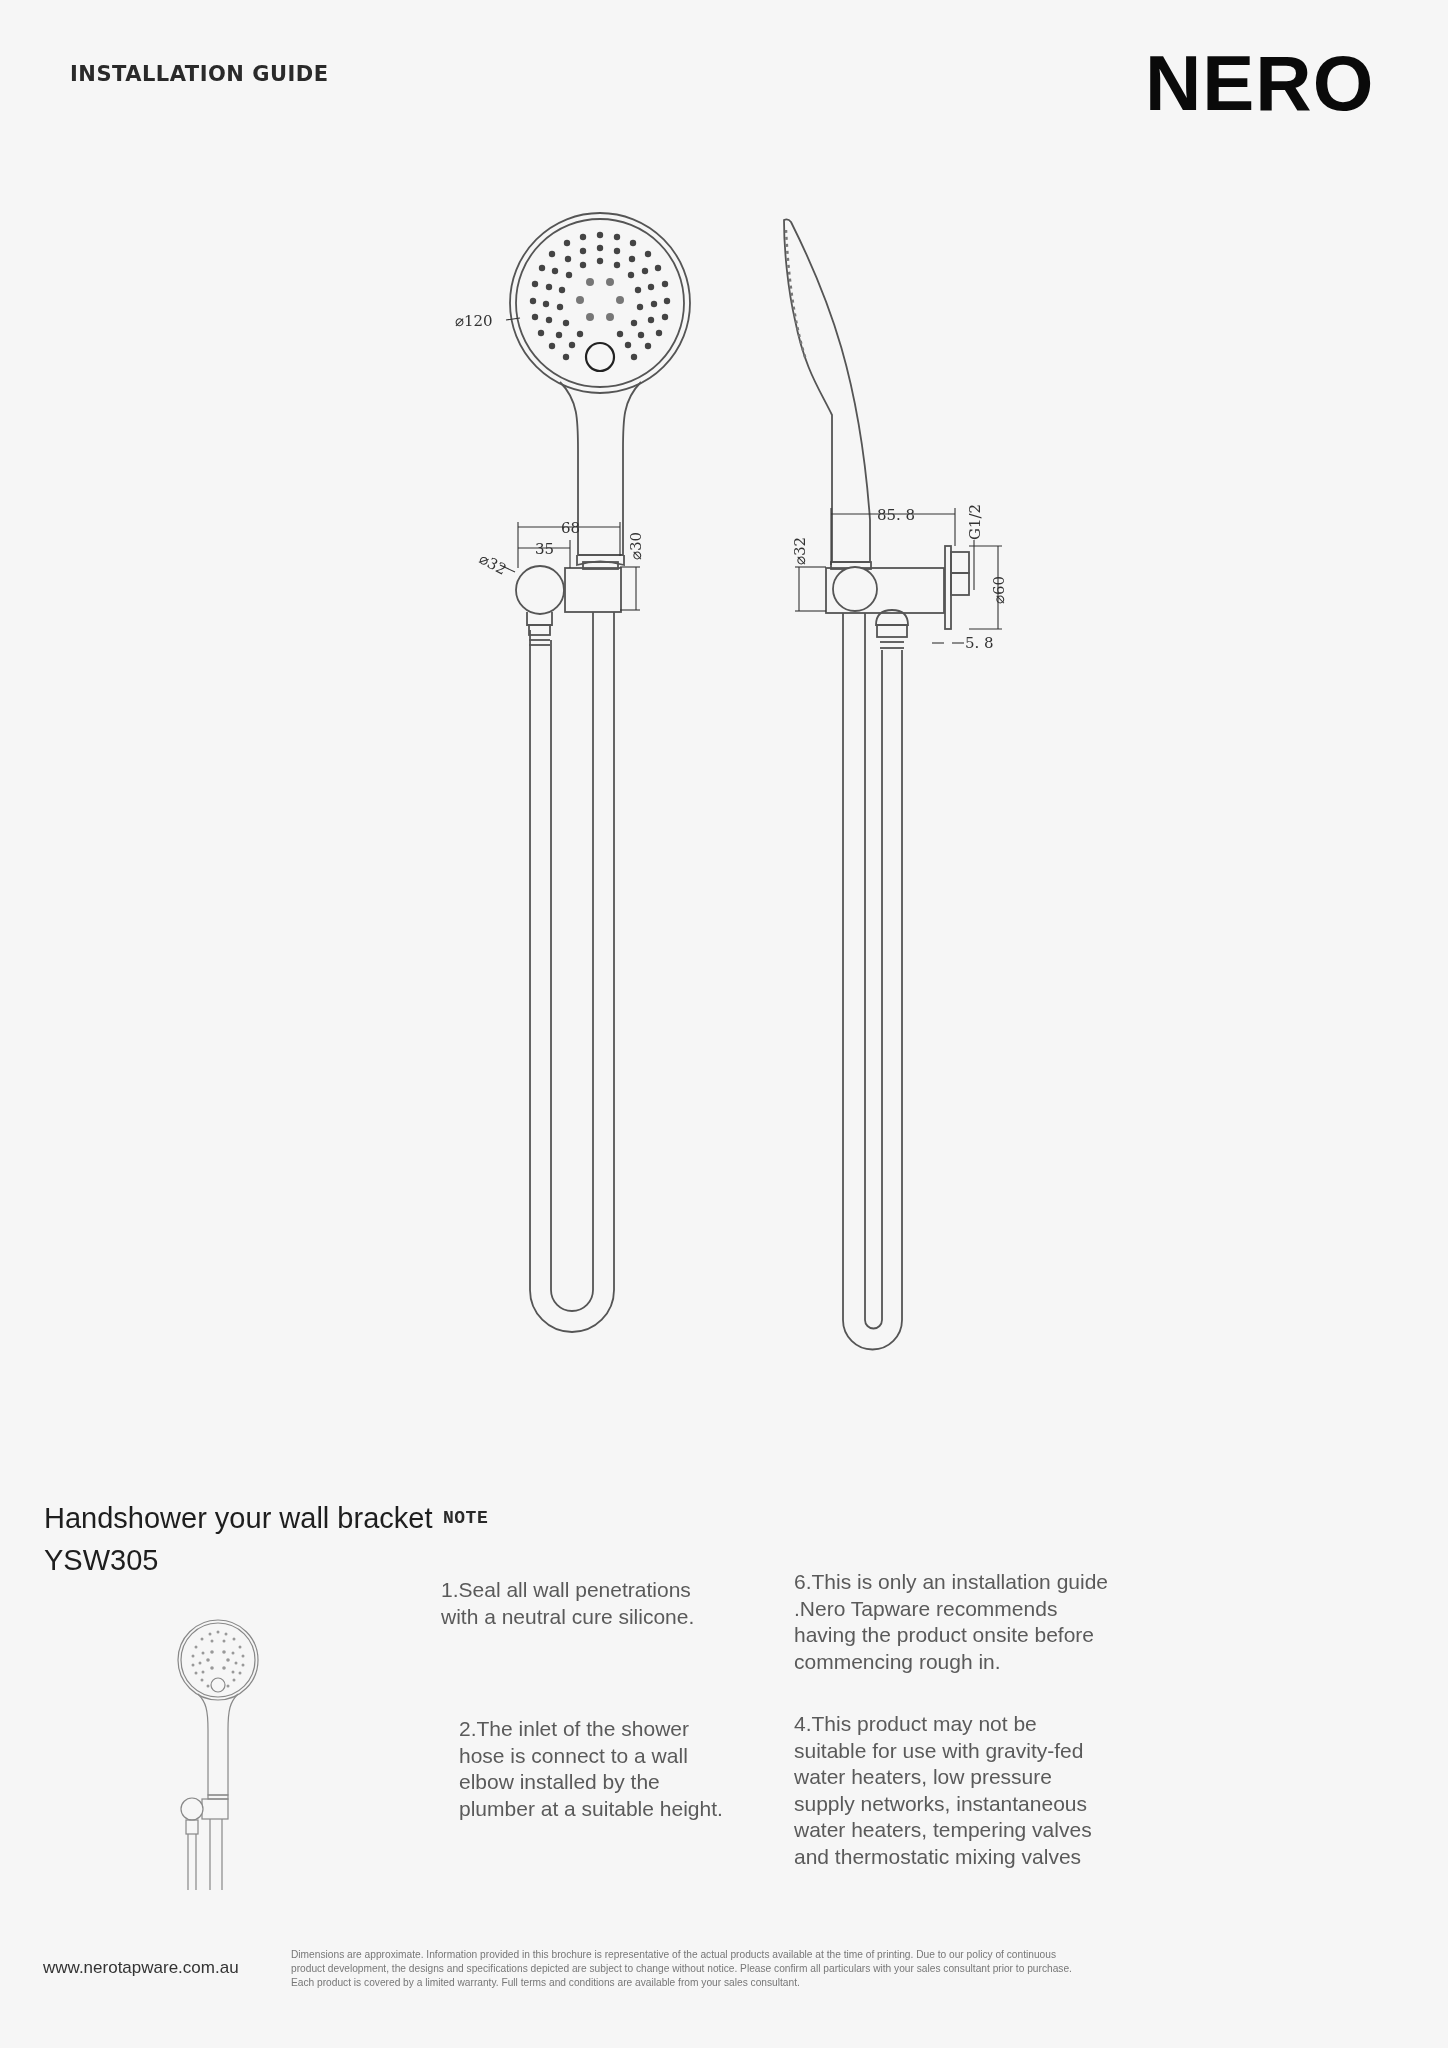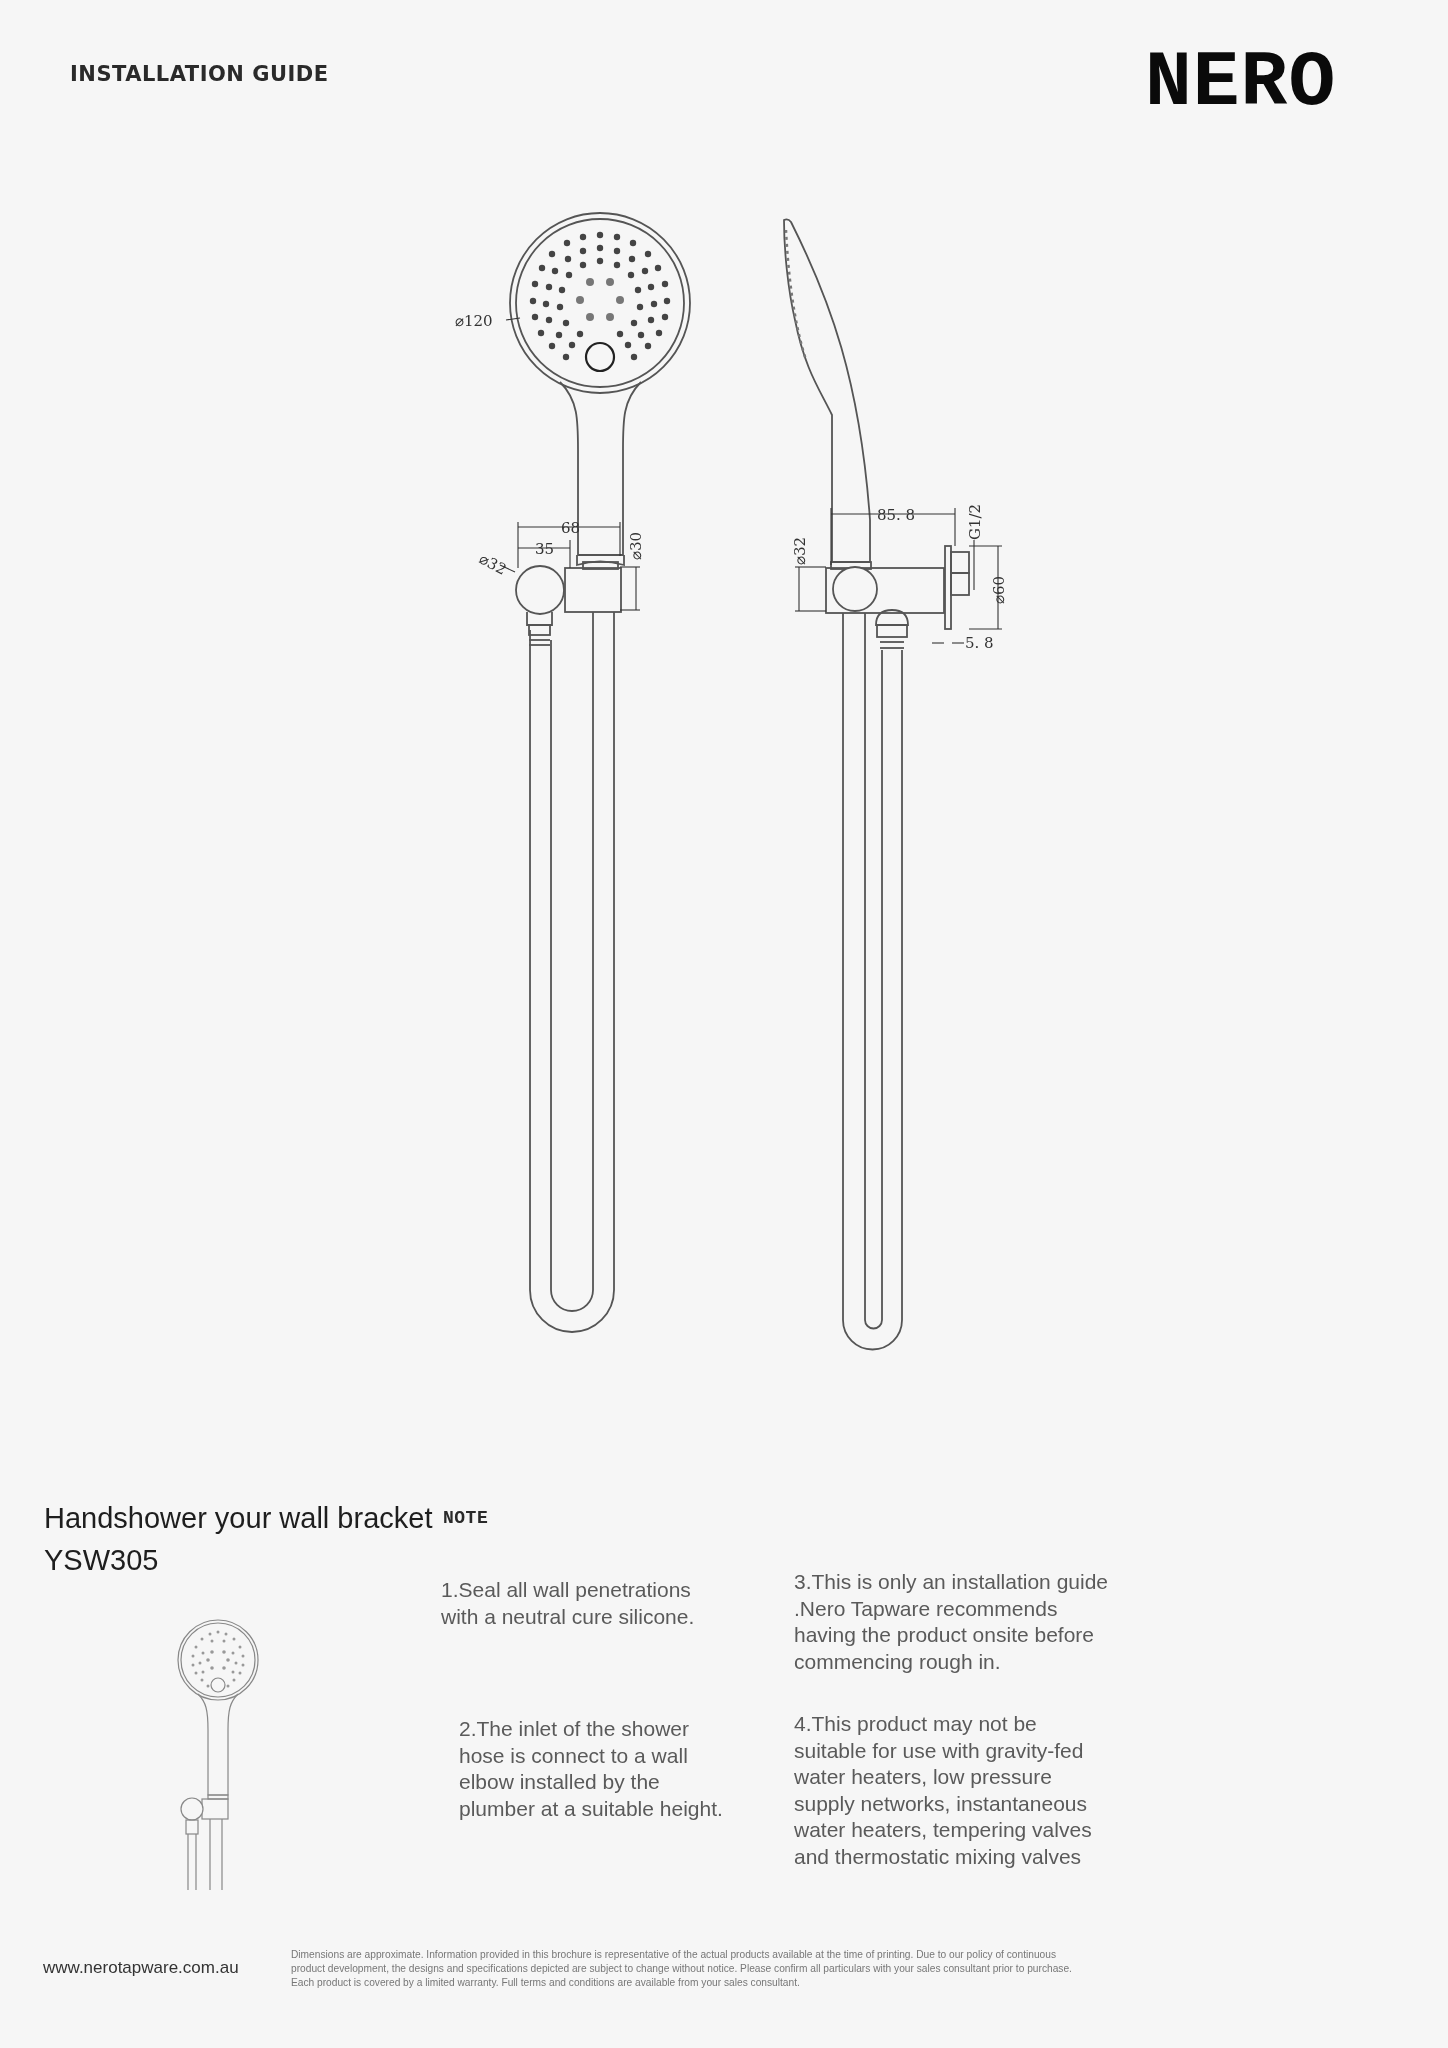--- a/index.html
+++ b/index.html
@@ -13,21 +13,21 @@
   }
   .abs { position: absolute; }
   .guide-label {
     left: 70px; top: 62px;
     font-family: "DejaVu Sans", sans-serif;
     font-weight: bold; font-size: 21px; letter-spacing: 0.5px;
     color: #2a2a2a;
   }
   .brand {
     left: 1145px; top: 44px;
-    font-family: Liberation Mono, monospace;
+    font-family: Liberation Sans, sans-serif;
     font-weight: bold; font-size: 78px; letter-spacing: 1px;
     color: #0a0a0a; line-height: 1;
   }
   .drawing { left: 0; top: 0; }
   .product-name {
     left: 44px; top: 1502px;
     font-size: 29px; color: #1e1e1e;
   }
   .product-code {
     left: 44px; top: 1544px;
@@ -264,21 +264,21 @@
   </g>
 </svg>
 
 <div class="abs note-title">NOTE</div>
 <div class="abs note note-1">1.Seal all wall penetrations
 with a neutral cure silicone.</div>
 <div class="abs note note-2">2.The inlet of the shower
 hose is connect to a wall
 elbow installed by the
 plumber at a suitable height.</div>
-<div class="abs note note-3">3.This is only an installation guide
+<div class="abs note note-3">6.This is only an installation guide
 .Nero Tapware recommends
 having the product onsite before
 commencing rough in.</div>
 <div class="abs note note-4">4.This product may not be
 suitable for use with gravity-fed
 water heaters, low pressure
 supply networks, instantaneous
 water heaters, tempering valves
 and thermostatic mixing valves</div>
 

